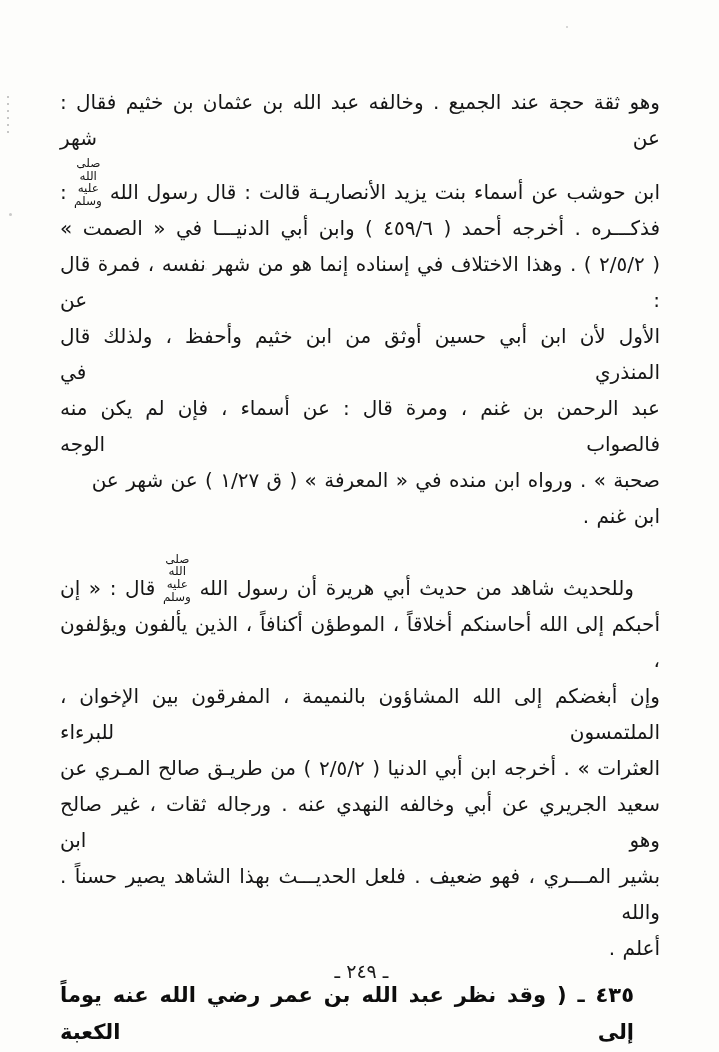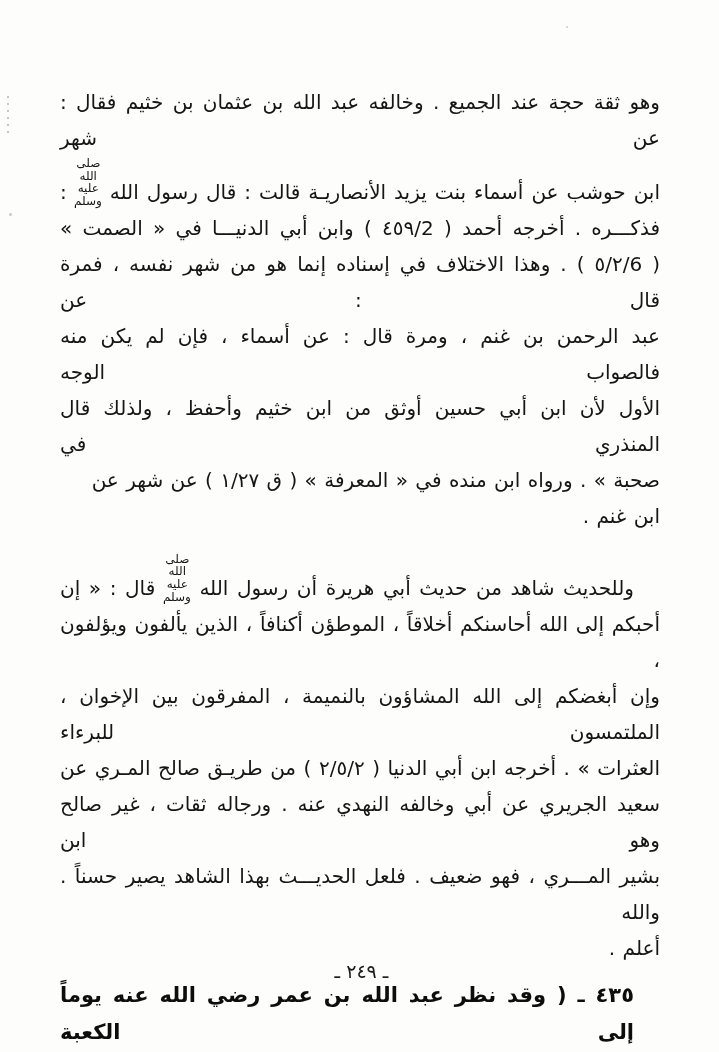--- a/index.html
+++ b/index.html
@@ -78,24 +78,24 @@
 <div class="page">
   <span class="artifact-dots"></span>
   <span class="artifact-dot d1"></span>
   <span class="artifact-dot d2"></span>
   <span class="artifact-dot d3"></span>
 
   <div class="text-column">
       <div class="block regular">
         <div class="line">وهو ثقة حجة عند الجميع . وخالفه عبد الله بن عثمان بن خثيم فقال : عن شهر</div>
         <div class="line">ابن حوشب عن أسماء بنت يزيد الأنصاريـة قالت : قال رسول الله <span class="saw">صلى الله عليه وسلم</span> :</div>
-        <div class="line">فذكـــره . أخرجه أحمد ( ٤٥٩/2 ) وابن أبي الدنيـــا في « الصمت »</div>
-        <div class="line">( 6/٥/٢ ) . وهذا الاختلاف في إسناده إنما هو من شهر نفسه ، فمرة قال : عن</div>
+        <div class="line">فذكـــره . أخرجه أحمد ( ٤٥٩/٦ ) وابن أبي الدنيـــا في « الصمت »</div>
+        <div class="line">( ٢/٥/٢ ) . وهذا الاختلاف في إسناده إنما هو من شهر نفسه ، فمرة قال : عن</div>
+        <div class="line">الأول لأن ابن أبي حسين أوثق من ابن خثيم وأحفظ ، ولذلك قال المنذري في</div>
         <div class="line">عبد الرحمن بن غنم ، ومرة قال : عن أسماء ، فإن لم يكن منه فالصواب الوجه</div>
-        <div class="line">الأول لأن ابن أبي حسين أوثق من ابن خثيم وأحفظ ، ولذلك قال المنذري في</div>
         <div class="line end">صحبة » . ورواه ابن منده في « المعرفة » ( ق ١/٢٧ ) عن شهر عن ابن غنم .</div>
       </div>
       <div class="block regular">
         <div class="line indent">وللحديث شاهد من حديث أبي هريرة أن رسول الله <span class="saw">صلى الله عليه وسلم</span> قال : « إن</div>
         <div class="line">أحبكم إلى الله أحاسنكم أخلاقاً ، الموطؤن أكنافاً ، الذين يألفون ويؤلفون ،</div>
         <div class="line">وإن أبغضكم إلى الله المشاؤون بالنميمة ، المفرقون بين الإخوان ، الملتمسون للبرءاء</div>
         <div class="line">العثرات » . أخرجه ابن أبي الدنيا ( ٢/٥/٢ ) من طريـق صالح المـري عن</div>
         <div class="line">سعيد الجريري عن أبي وخالفه النهدي عنه . ورجاله ثقات ، غير صالح وهو ابن</div>
         <div class="line">بشير المـــري ، فهو ضعيف . فلعل الحديـــث بهذا الشاهد يصير حسناً . والله</div>
         <div class="line end">أعلم .</div>

